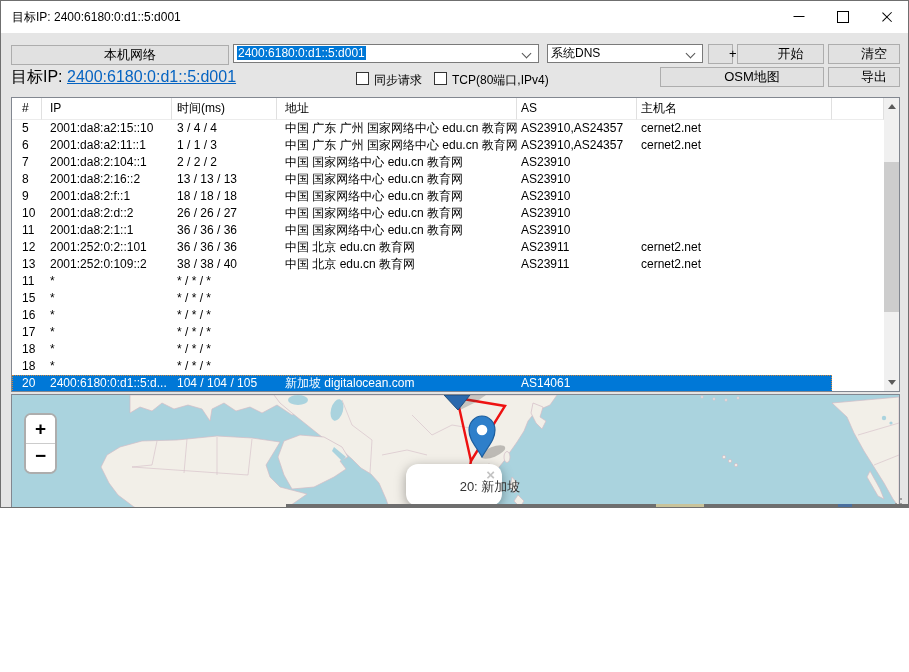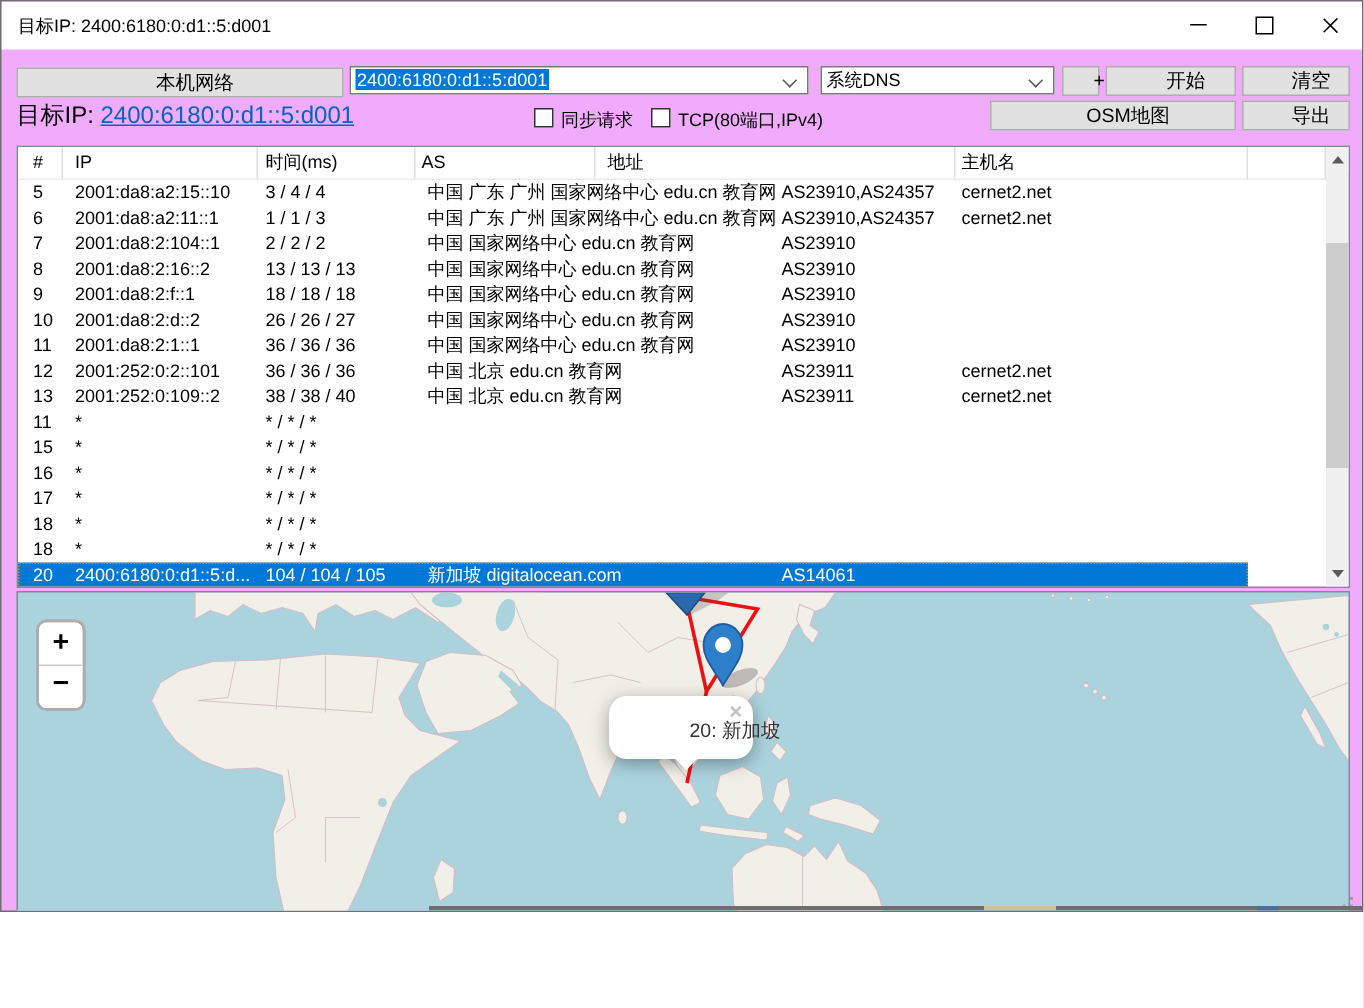--- a/index.html
+++ b/index.html
@@ -1,17 +1,17 @@
 <!DOCTYPE html>
 <html><head>
 <meta charset="utf-8">
 <style>
   html,body{margin:0;padding:0;}
   body{font-family:"Liberation Sans","DejaVu Sans",sans-serif;}
-  .screen{position:relative;width:909px;height:608px;background:#f0abfc;border:1px solid #6f6f6f;
+  .screen{position:relative;width:909px;height:508px;background:#e5e5e5;border:1px solid #6f6f6f;
           box-sizing:border-box;overflow:hidden;}
   
   .titlebar{position:absolute;left:0;top:0;width:100%;height:32px;background:#ffffff;}
   .title{position:absolute;left:11px;top:8px;font-size:12px;color:#000;}
   .winbtn{position:absolute;top:0;width:46px;height:32px;}
   .winbtn.min{right:86px}.winbtn.max{right:42px}.winbtn.close{right:0;width:42px}
   .ic-min{position:absolute;left:50%;top:15px;width:11px;height:1px;background:#000;transform:translateX(-50%);}
   .ic-max{position:absolute;left:50%;top:10px;width:10px;height:10px;border:1px solid #000;transform:translateX(-50%);}
   .ic-close{position:absolute;left:50%;top:50%;width:13px;height:13px;transform:translate(-50%,-50%);}
   .ic-close:before,.ic-close:after{content:"";position:absolute;left:6px;top:0;width:1.4px;height:13px;background:#000;}
@@ -109,22 +109,22 @@
   <span class="cb" style="left:433px;top:71px;"></span>
   <span class="cblabel" style="left:451px;">TCP(80端口,IPv4)</span>
   <div class="btn" style="left:659px;top:66px;width:164px;">OSM地图</div>
   <div class="btn" style="left:827px;top:66px;width:72px;">导出</div>
 
   <div class="tablewrap">
     <div class="thead">
       <span class="c c0">#</span>
       <span class="c c1">IP</span>
       <span class="c c2">时间(ms)</span>
+      <span class="c c3">地址</span>
       <span class="c c4">AS</span>
-      <span class="c c3">地址</span>
       <span class="c c5">主机名</span>
       <span class="c" style="width:52px;border-bottom:1px solid #ececec;"></span>
     </div>
     <div class="tbody">
         <div class="trow">
           <span class="c c0">5</span>
           <span class="c c1">2001:da8:a2:15::10</span>
           <span class="c c2">3 / 4 / 4</span>
           <span class="c c3">中国 广东 广州 国家网络中心 edu.cn 教育网</span>
           <span class="c c4">AS23910,AS24357</span>

